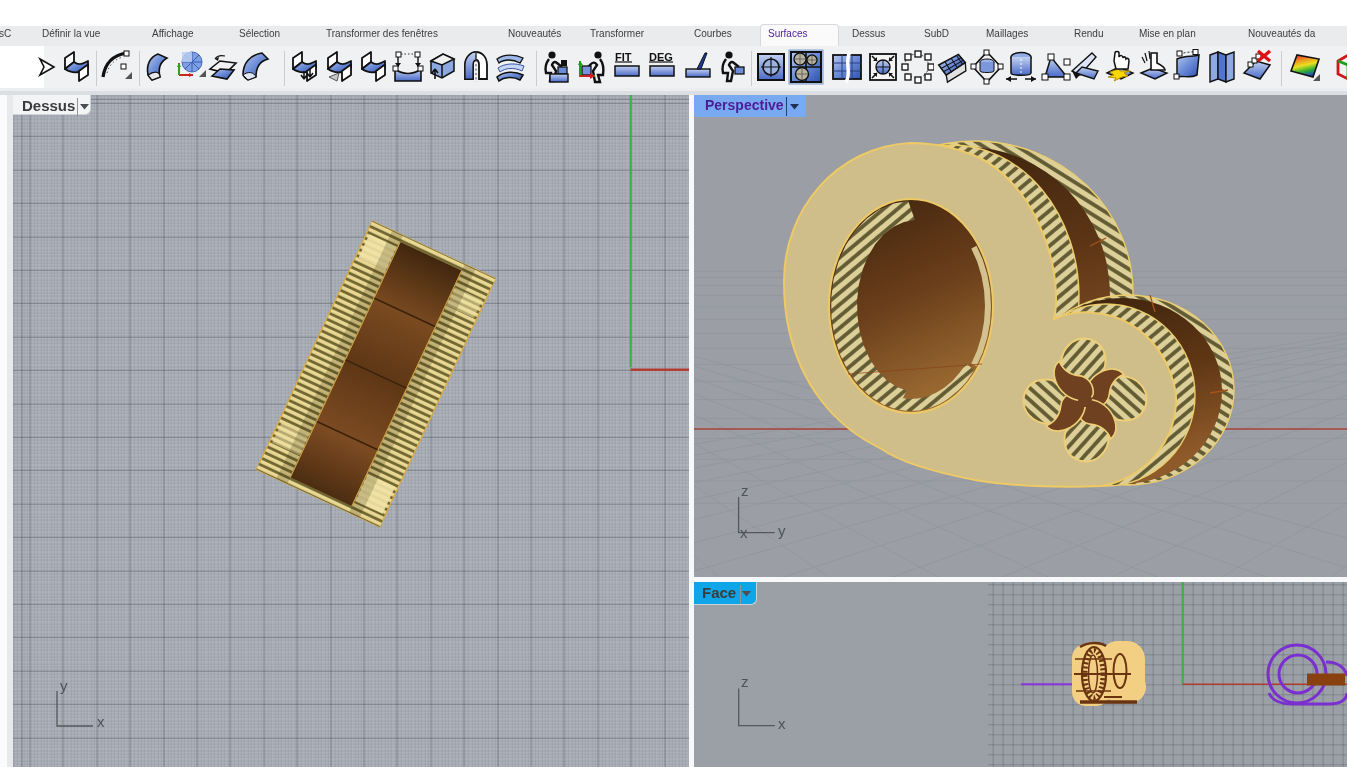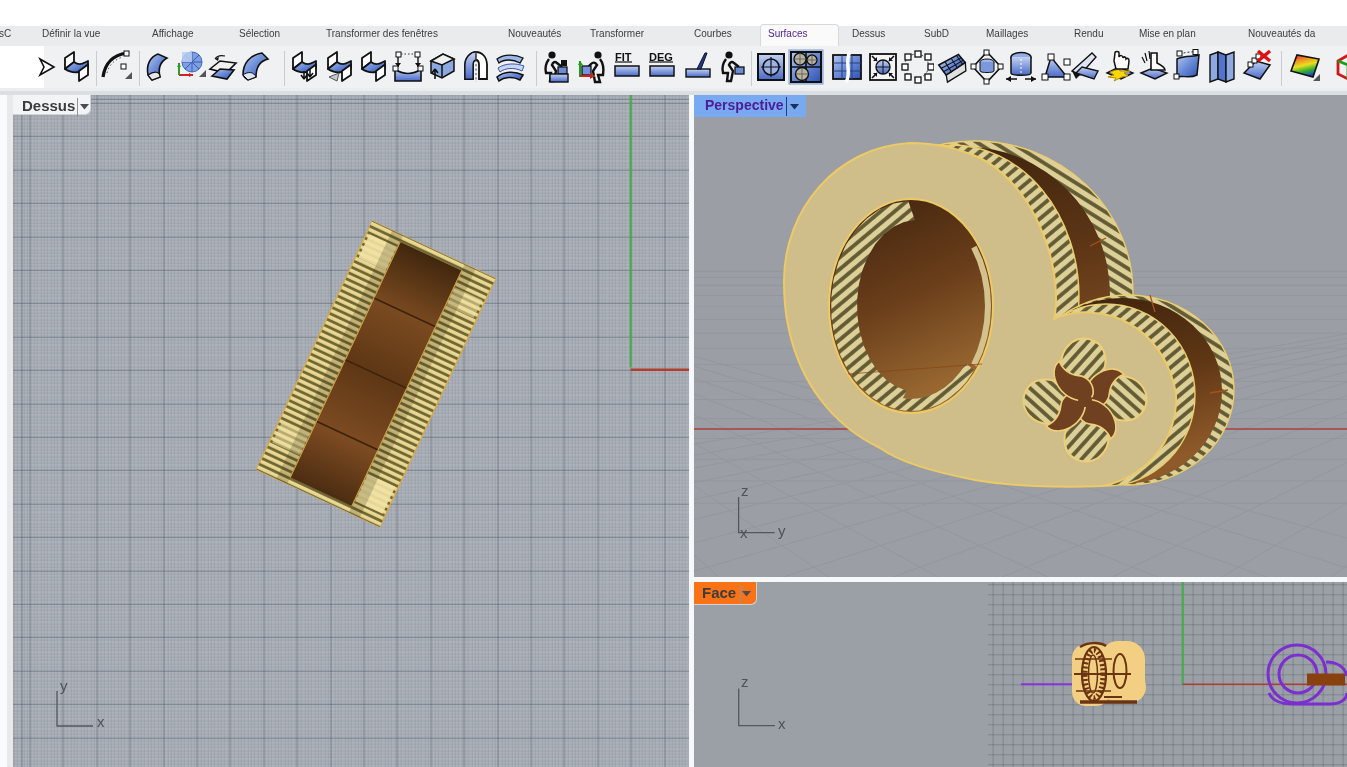--- a/index.html
+++ b/index.html
@@ -27,21 +27,21 @@
 #vpFace{position:absolute;left:694px;top:582px;width:653px;height:185px;background:#9ba0a7;}
 #faceGrid{position:absolute;left:294px;top:0px;width:359px;height:185px;
  background-image:
   repeating-linear-gradient(to right, rgba(60,68,80,0.30) 0 1px, transparent 1px 10px),
   repeating-linear-gradient(to bottom, rgba(60,68,80,0.30) 0 1px, transparent 1px 10px);
  background-position:4.6px 2.3px;}
 .vplabel{position:absolute;font-weight:bold;font-size:15px;color:#3c3c3c;}
 #tabTop{position:absolute;left:0px;top:0px;width:78px;height:20px;background:#f3f4f5;
   border-right:1px solid #cfd3d7;border-bottom:1px solid #cfd3d7;box-sizing:border-box;border-radius:0 0 6px 0;}
 #tabPersp{position:absolute;left:0px;top:0px;width:112px;height:22px;background:#79a9f1;}
-#tabFace{position:absolute;left:0px;top:0px;width:63px;height:23px;background:#f97316;
+#tabFace{position:absolute;left:0px;top:0px;width:63px;height:23px;background:#0ea5e9;
   border-right:1px solid #cfd3d7;border-bottom:1px solid #cfd3d7;box-sizing:border-box;border-radius:0 0 6px 0;}
 </style>
 </head>
 <body>
   <div id="menubar">
     <div id="surfTab"></div>
     <span class="mi" style="left:-1px">sC</span>
     <span class="mi" style="left:42px">Définir la vue</span>
     <span class="mi" style="left:152px">Affichage</span>
     <span class="mi" style="left:239px">Sélection</span>

